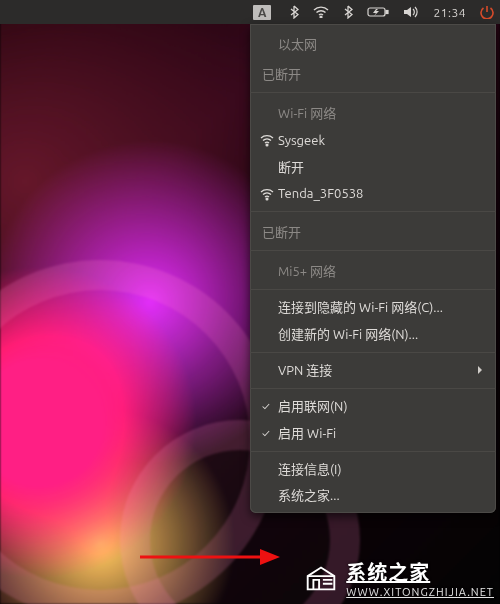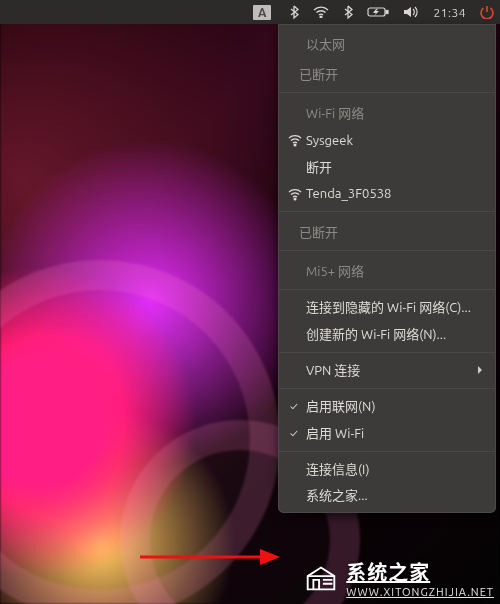--- a/index.html
+++ b/index.html
@@ -56,38 +56,38 @@
     margin-right: 4px;
   }
   .topbar svg { display: block; }
   .topbar .time { letter-spacing: 0.5px; }
   .topbar .power svg { color: #d64b2a; }
   
   .menu {
     position: absolute;
     top: 24px;
     right: 4px;
-    width: 218px;
+    width: 246px;
     background: #3c3b39;
     color: #dedbd8;
     border-radius: 0 0 6px 6px;
     box-shadow: 0 4px 10px rgba(0,0,0,0.6), inset 0 0 0 1px #4c4a47;
     padding: 4px 0;
     font-size: 13px;
     z-index: 10;
   }
   .menu .item {
     padding: 5px 16px 5px 28px;
     position: relative;
     line-height: 1.3;
     cursor: default;
     white-space: nowrap;
   }
   .menu .item.heading { color: #8c8986; padding-top: 8px; }
-  .menu .item.sub { padding-left: 21px; }
+  .menu .item.sub { padding-left: 12px; }
   .menu .item .wifi-ico {
     position: absolute;
     left: 10px;
     top: 50%;
     transform: translateY(-50%);
     width: 14px; height: 14px;
     color: #dedbd8;
   }
   .menu .item .check {
     position: absolute;

